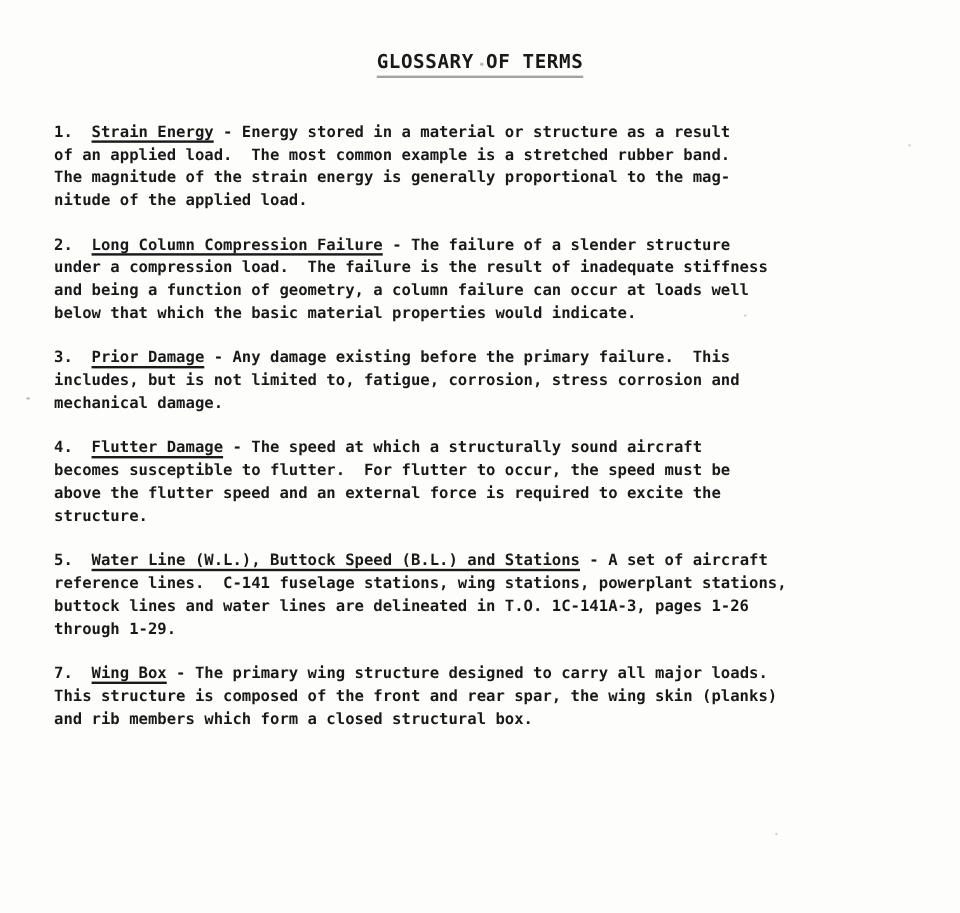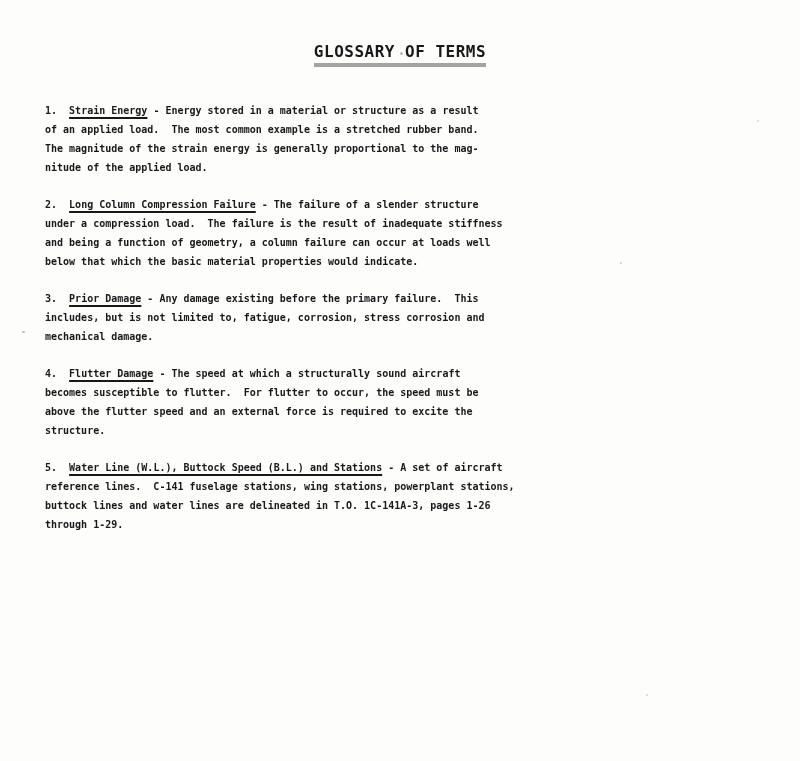--- a/index.html
+++ b/index.html
@@ -22,29 +22,29 @@
     position: absolute;
     top: 42px;
     left: 0;
     width: 100%;
     text-align: center;
   }
   .title-text {
     display: inline-block;
     font-size: 16px;
     letter-spacing: 0.5px;
-    border-bottom: 4px solid #a3a3a3;
+    border-bottom: 2px solid #a3a3a3;
     padding-bottom: 2px;
   }
   .content {
     position: absolute;
     top: 101px;
     left: 45px;
     width: 742px;
-    font-size: 10px;
+    font-size: 13px;
     line-height: 19px;
   }
   .g-item {
     margin: 0 0 18px 0;
     white-space: pre-wrap;
   }
   .g-term {
     text-decoration: underline;
     text-decoration-thickness: 1.5px;
     text-underline-offset: 3px;
@@ -83,20 +83,23 @@
 includes, but is not limited to, fatigue, corrosion, stress corrosion and
 mechanical damage.</span></p>
     <p class="g-item"><span class="g-num">4.  </span><span class="g-term">Flutter Damage</span><span class="g-text"> - The speed at which a structurally sound aircraft
 becomes susceptible to flutter.  For flutter to occur, the speed must be
 above the flutter speed and an external force is required to excite the
 structure.</span></p>
     <p class="g-item"><span class="g-num">5.  </span><span class="g-term">Water Line (W.L.), Buttock Speed (B.L.) and Stations</span><span class="g-text"> - A set of aircraft
 reference lines.  C-141 fuselage stations, wing stations, powerplant stations,
 buttock lines and water lines are delineated in T.O. 1C-141A-3, pages 1-26
 through 1-29.</span></p>
+    <p class="g-item"><span class="g-num">7.  </span><span class="g-term">Wing Box</span><span class="g-text"> - The primary wing structure designed to carry all major loads.
+This structure is composed of the front and rear spar, the wing skin (planks)
+and rib members which form a closed structural box.</span></p>
   </div>
 
   <div class="speckle sp1"></div>
   <div class="speckle sp2"></div>
   <div class="speckle sp3"></div>
   <div class="speckle sp4"></div>
   <div class="speckle sp5"></div>
 
 </div>
 

